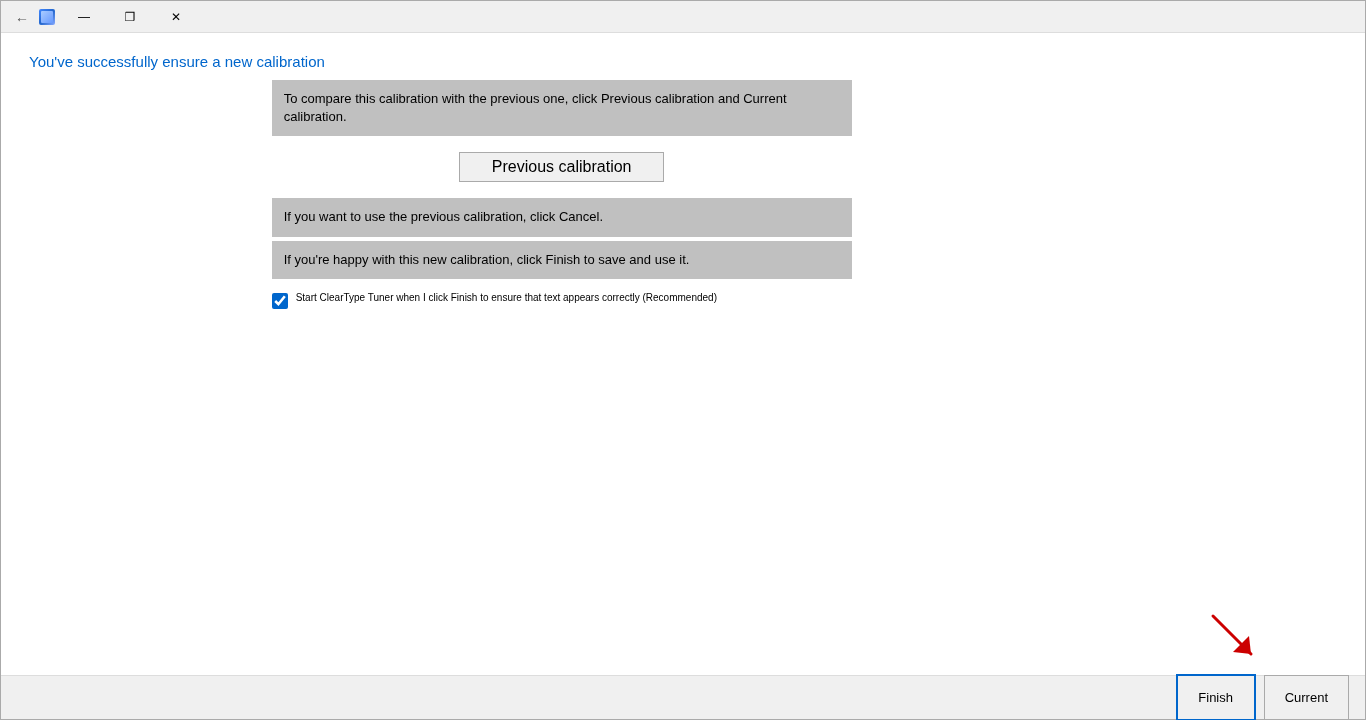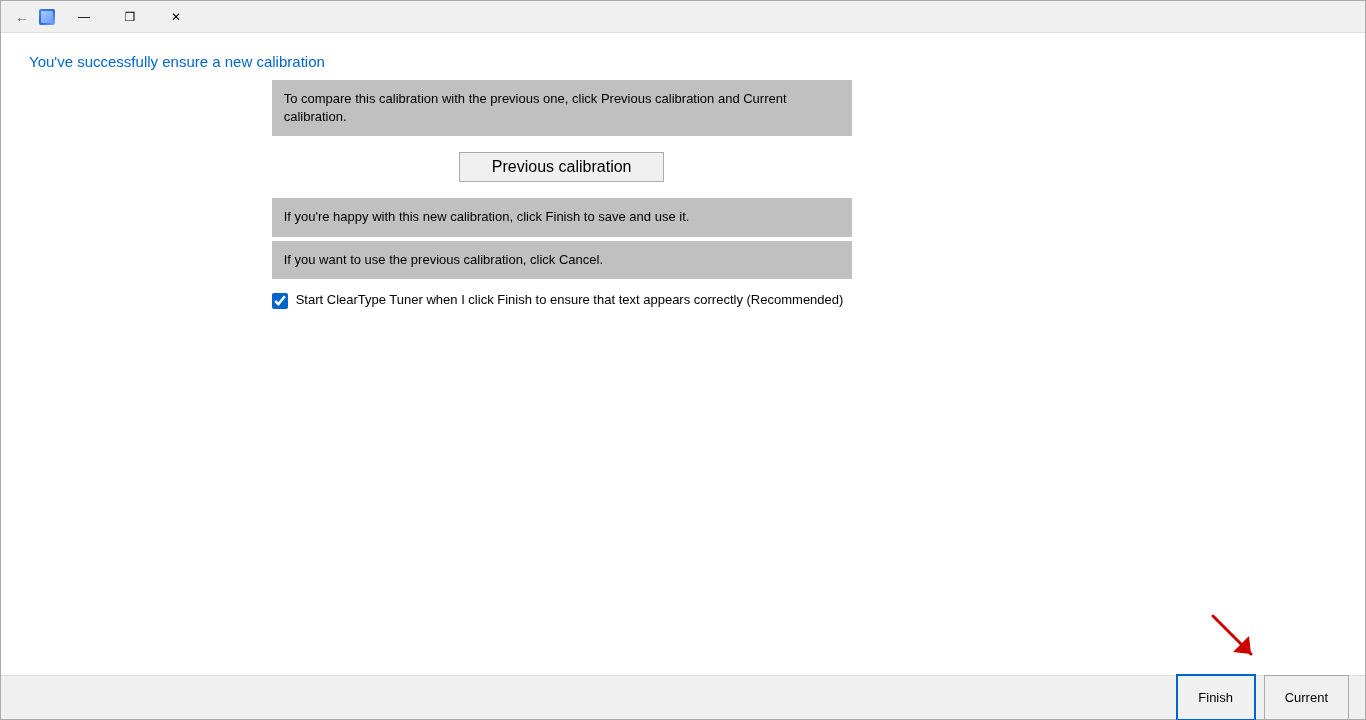--- a/index.html
+++ b/index.html
@@ -135,21 +135,21 @@
     .checkbox-area input[type="checkbox"] {
       margin-top: 2px;
       width: 16px;
       height: 16px;
       accent-color: #0066cc;
       flex-shrink: 0;
       cursor: pointer;
     }
 
     .checkbox-label {
-      font-size: 13px;
+      font-size: 10px;
       color: #000;
       line-height: 1.4;
     }
 
     .bottom-spacer {
       flex: 2;
     }
 
     .footer {
       height: 44px;
@@ -250,24 +250,24 @@
       <div class="info-section">
         <div class="info-box">
           <span>To compare this calibration with the previous one, click Previous calibration and Current calibration.</span>
         </div>
 
         <div class="buttons-row">
           <button class="cal-button">Previous calibration</button>
         </div>
 
         <div class="info-box">
+          <span>If you want to use the previous calibration, click Cancel.</span>
+        </div>
+        <div class="info-box">
           <span>If you're happy with this new calibration, click Finish to save and use it.</span>
-        </div>
-        <div class="info-box">
-          <span>If you want to use the previous calibration, click Cancel.</span>
         </div>
 
         <div class="checkbox-area">
           <input type="checkbox" id="cleartype-cb" checked="" style="">
           <label for="cleartype-cb" class="checkbox-label">Start ClearType Tuner when I click Finish to ensure that text appears correctly (Recommended)</label>
         </div>
       </div>
 
       <div class="bottom-spacer"></div>
     </div>

